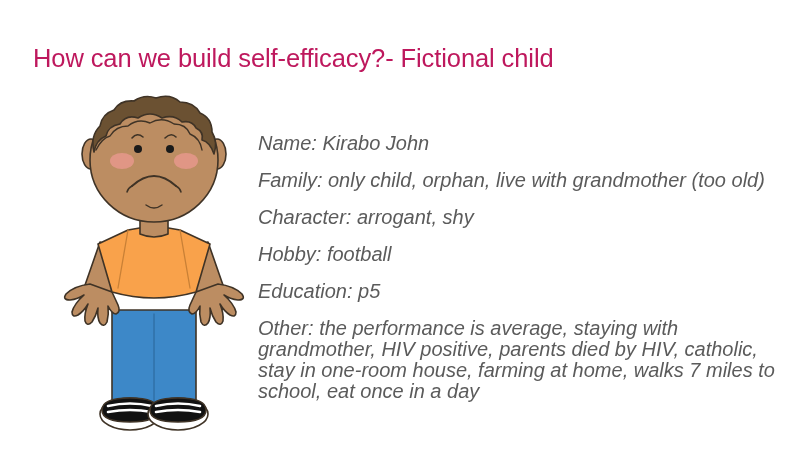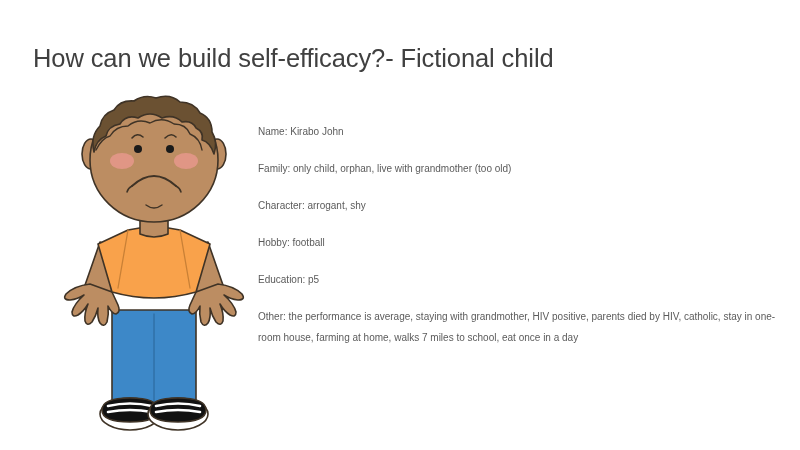--- a/index.html
+++ b/index.html
@@ -18,21 +18,21 @@
     background: #ffffff;
     overflow: hidden;
   }
   #slide-title {
     position: absolute;
     left: 33px;
     top: 42px;
     width: 740px;
     font-size: 25.5px;
     line-height: 32px;
-    color: #404040;
+    color: #be185d;
     letter-spacing: -0.1px;
     white-space: nowrap;
   }
   #figure {
     position: absolute;
     left: 44px;
     top: 92px;
     width: 220px;
     height: 348px;
   }
@@ -41,24 +41,25 @@
     width: 220px;
     height: 348px;
   }
   #details {
     position: absolute;
     left: 258px;
     top: 117px;
     width: 528px;
   }
   .detail-line {
-    font-size: 10px;
+    font-size: 20px;
     line-height: 21px;
     color: #5b5b5b;
-    margin: 4px 0 16px 0;
+    margin: 16px 0 16px 0;
+    font-style: italic;
   }
   .detail-line.last {
     margin-bottom: 0;
   }
   .detail-line.wrap {
     width: 520px;
   }
 </style>
 </head>
 <body>

